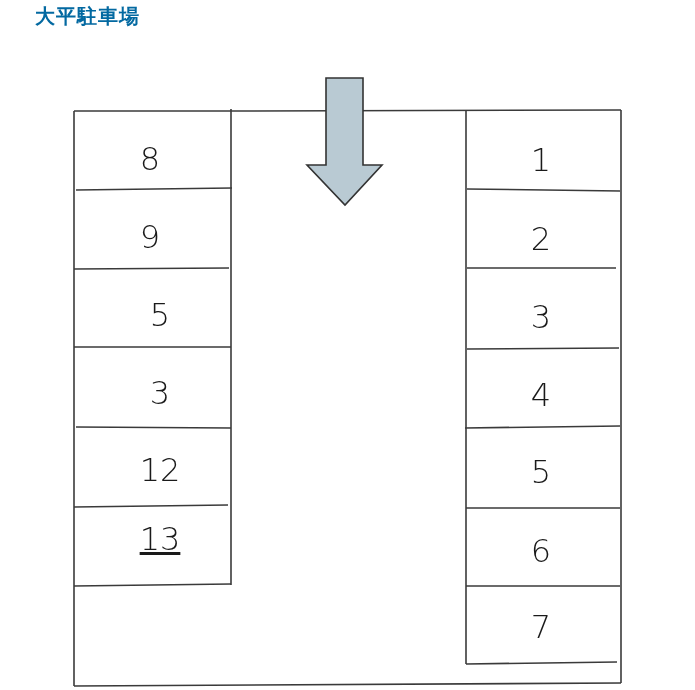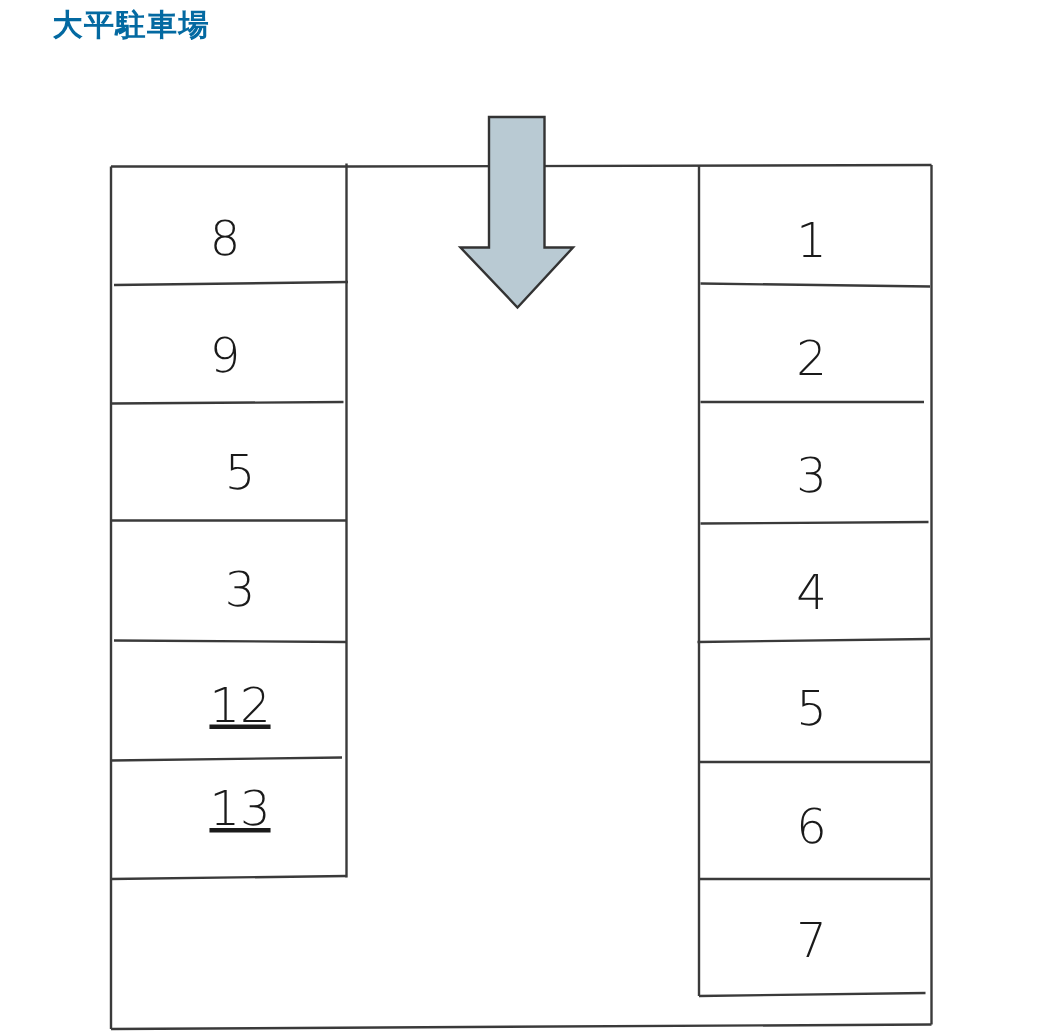--- a/index.html
+++ b/index.html
@@ -46,21 +46,21 @@
     <line x1="466" y1="664" x2="617" y2="662"></line>
   </g>
 
   <polygon points="326,78 363,78 363,165 382,165 345,205 307,165 326,165" fill="#b9cad3" stroke="#333333" stroke-width="1.6" stroke-linejoin="miter"></polygon>
 </svg>
 
 <div class="stall-num" style="left:150px; top:139px;">8</div>
 <div class="stall-num" style="left:150px; top:217px;">9</div>
 <div class="stall-num" style="left:160px; top:295px;">5</div>
 <div class="stall-num" style="left:160px; top:373px;">3</div>
-<div class="stall-num" style="left:160px; top:450px;text-decoration:underline;">12</div>
+<div class="stall-num" style="left:160px; top:450px;">12</div>
 <div class="stall-num" style="left:160px; top:519px;text-decoration:underline;">13</div>
 
 <div class="stall-num" style="left:541px; top:140px;">1</div>
 <div class="stall-num" style="left:541px; top:219px;">2</div>
 <div class="stall-num" style="left:541px; top:297px;">3</div>
 <div class="stall-num" style="left:541px; top:375px;">4</div>
 <div class="stall-num" style="left:541px; top:452px;">5</div>
 <div class="stall-num" style="left:541px; top:531px;">6</div>
 <div class="stall-num" style="left:541px; top:607px;">7</div>
 

